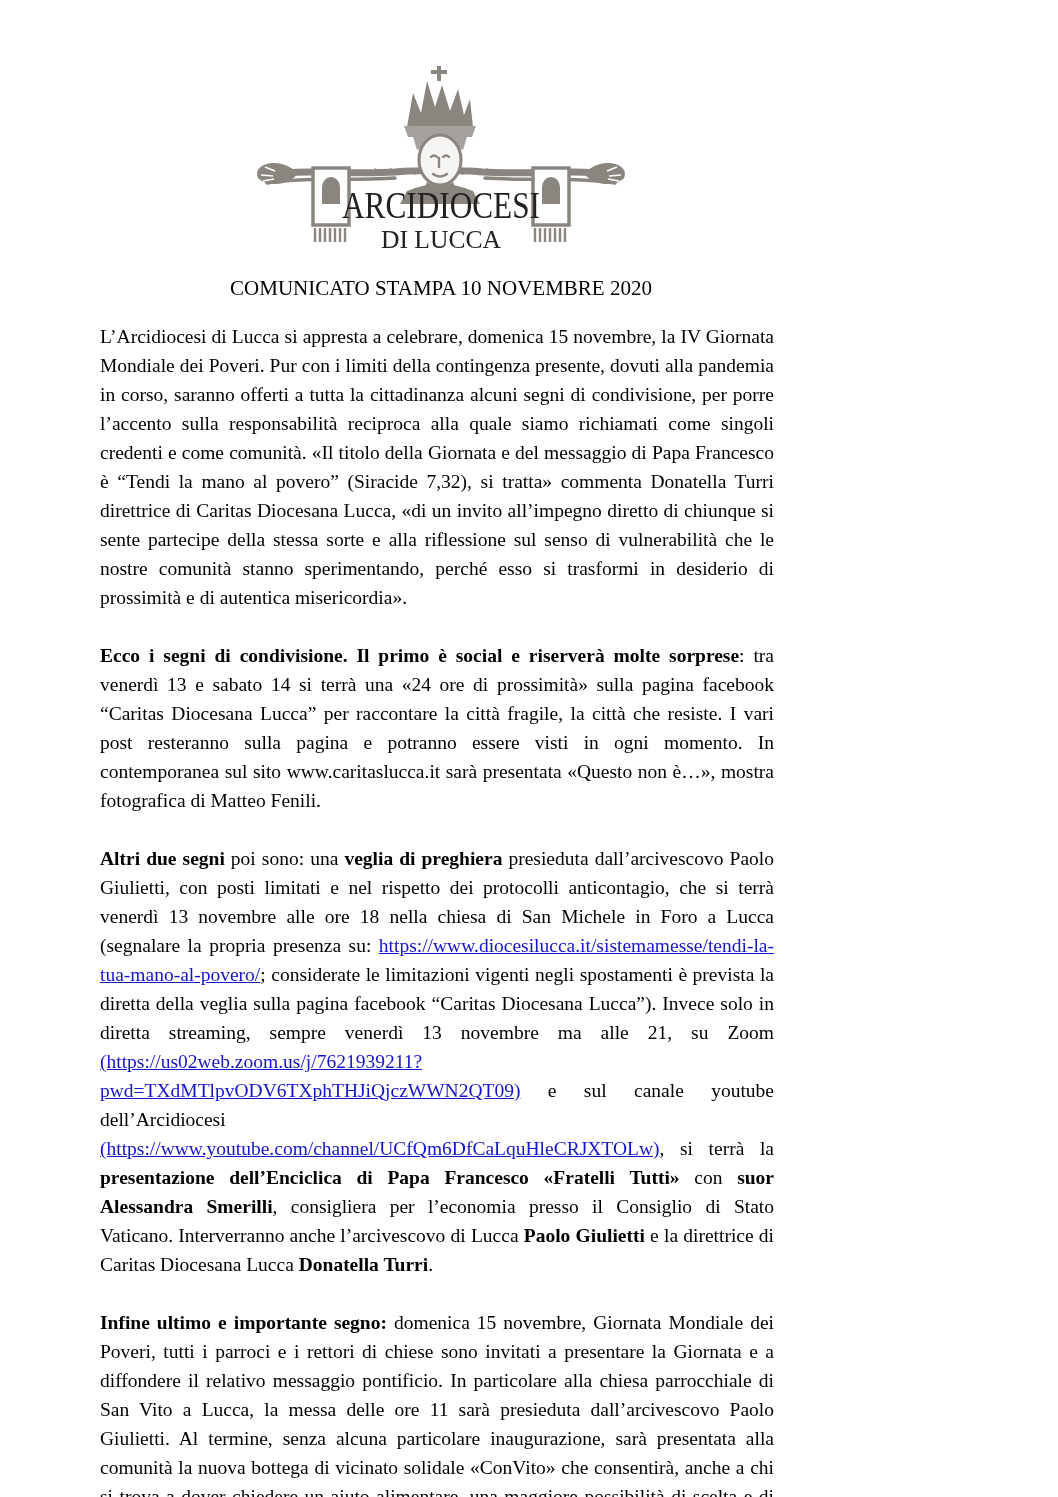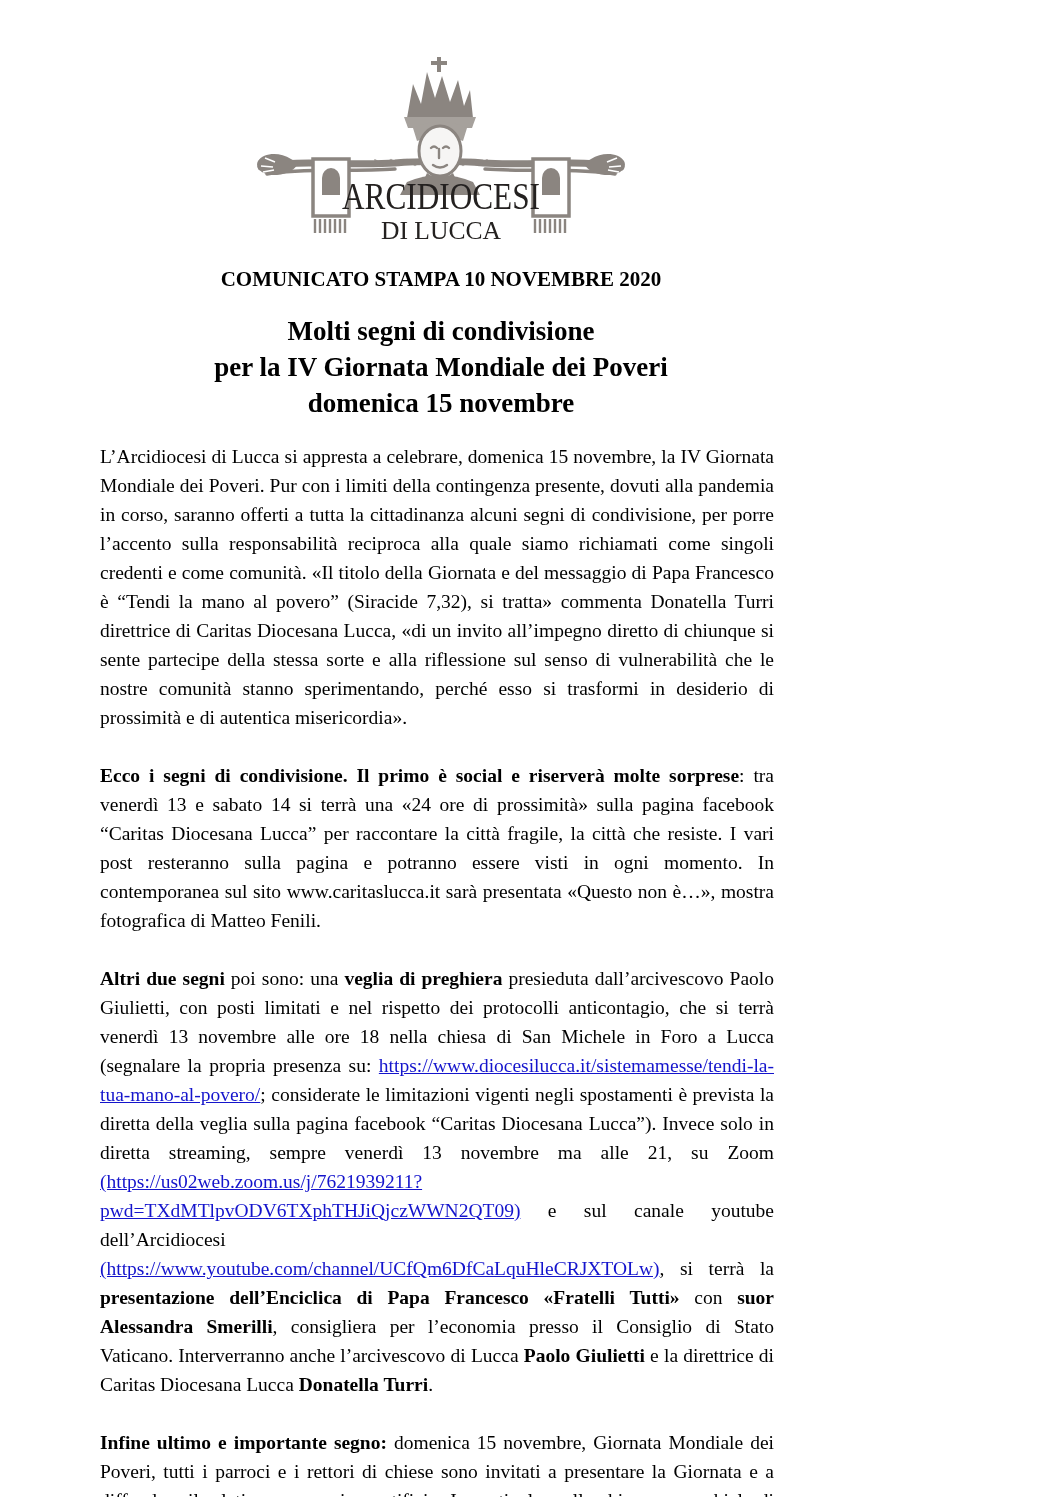--- a/index.html
+++ b/index.html
@@ -5,28 +5,28 @@
   * { margin: 0; padding: 0; box-sizing: border-box; }
   html, body { background: #ffffff; overflow: hidden; }
   body {
     width: 1058px; height: 1497px;
     font-family: "Liberation Serif", serif;
     color: var(--text, #000000);
   }
   .page {
     width: 882px; height: 1497px;
     background: #ffffff;
-    padding: 0 100px;
+    padding: 9px 100px;
     overflow: hidden;
   }
   .logo-svg { display: block; margin: 56px auto 0 auto; }
   .kicker {
     margin-top: 18px;
     text-align: center;
-    font-weight: bold;
+    font-weight: normal;
     font-size: 21px;
     line-height: 26px;
   }
   .doc-title {
     margin-top: 21px;
     text-align: center;
     font-weight: bold;
     font-size: 27px;
     line-height: 36px;
   }
@@ -96,25 +96,20 @@
         <path d="M280,163 v14 M285,163 v14 M290,163 v14 M295,163 v14 M300,163 v14 M305,163 v14 M310,163 v14" style="stroke:var(--logo_gray); stroke-width:2.4; fill:none"></path>
       </g>
     </g>
 
     <text x="186" y="153" text-anchor="middle" textLength="198" lengthAdjust="spacingAndGlyphs" style="font-family:'Liberation Serif',serif; font-size:37px; fill:var(--logo_text)">ARCIDIOCESI</text>
     <text x="186" y="183" text-anchor="middle" textLength="120" lengthAdjust="spacingAndGlyphs" style="font-family:'Liberation Serif',serif; font-size:25px; fill:var(--logo_text)">DI LUCCA</text>
   </svg>
 
   <div class="kicker">COMUNICATO STAMPA 10 NOVEMBRE 2020</div>
 
-  <h1 class="doc-title">
-    <span>Molti segni di condivisione</span><br>
-    <span>per la IV Giornata Mondiale dei Poveri</span><br>
-    <span>domenica 15 novembre</span>
-  </h1>
 
   <div class="body-text">
     <p><span>L’Arcidiocesi di Lucca si appresta a celebrare, domenica 15 novembre, la IV Giornata Mondiale dei Poveri. Pur con i limiti della contingenza presente, dovuti alla pandemia in corso, saranno offerti a tutta la cittadinanza alcuni segni di condivisione, per porre l’accento sulla responsabilità reciproca alla quale siamo richiamati come singoli credenti e come comunità. «Il titolo della Giornata e del messaggio di Papa Francesco è “Tendi la mano al povero” (Siracide 7,32), si tratta» commenta Donatella Turri direttrice di Caritas Diocesana Lucca, «di un invito all’impegno diretto di chiunque si sente partecipe della stessa sorte e alla riflessione sul senso di vulnerabilità che le nostre comunità stanno sperimentando, perché esso si trasformi in desiderio di prossimità e di autentica misericordia».</span></p>
     <p><span class="b">Ecco i segni di condivisione. Il primo è social e riserverà molte sorprese</span><span>: tra venerdì 13 e sabato 14 si terrà una «24 ore di prossimità» sulla pagina facebook “Caritas Diocesana Lucca” per raccontare la città fragile, la città che resiste. I vari post resteranno sulla pagina e potranno essere visti in ogni momento. In contemporanea sul sito www.caritaslucca.it sarà presentata «Questo non è…», mostra fotografica di Matteo Fenili.</span></p>
     <p><span class="b">Altri due segni</span><span> poi sono: una </span><span class="b">veglia di preghiera</span><span> presieduta dall’arcivescovo Paolo Giulietti, con posti limitati e nel rispetto dei protocolli anticontagio, che si terrà venerdì 13 novembre alle ore 18 nella chiesa di San Michele in Foro a Lucca (segnalare la propria presenza su: </span><a href="#" class="doc-link">https://www.diocesilucca.it/sistemamesse/tendi-la-tua-mano-al-povero/</a><span>; considerate le limitazioni vigenti negli spostamenti è prevista la diretta della veglia sulla pagina facebook “Caritas Diocesana Lucca”). Invece solo in diretta streaming, sempre venerdì 13 novembre ma alle 21, su Zoom </span><a href="#" class="doc-link">(https://us02web.zoom.us/j/7621939211?pwd=TXdMTlpvODV6TXphTHJiQjczWWN2QT09)</a><span> e sul canale youtube dell’Arcidiocesi </span><a href="#" class="doc-link">(https://www.youtube.com/channel/UCfQm6DfCaLquHleCRJXTOLw)</a><span>, si terrà la </span><span class="b">presentazione dell’Enciclica di Papa Francesco «Fratelli Tutti»</span><span> con </span><span class="b">suor Alessandra Smerilli</span><span>, consigliera per l’economia presso il Consiglio di Stato Vaticano. Interverranno anche l’arcivescovo di Lucca </span><span class="b">Paolo Giulietti</span><span> e la direttrice di Caritas Diocesana Lucca </span><span class="b">Donatella Turri</span><span>.</span></p>
     <p><span class="b">Infine ultimo e importante segno:</span><span> domenica 15 novembre, Giornata Mondiale dei Poveri, tutti i parroci e i rettori di chiese sono invitati a presentare la Giornata e a diffondere il relativo messaggio pontificio. In particolare alla chiesa parrocchiale di San Vito a Lucca, la messa delle ore 11 sarà presieduta dall’arcivescovo Paolo Giulietti. Al termine, senza alcuna particolare inaugurazione, sarà presentata alla comunità la nuova bottega di vicinato solidale «ConVito» che consentirà, anche a chi si trova a dover chiedere un aiuto alimentare, una maggiore possibilità di scelta e di dignità.</span></p>
   </div>
 
 </div>
 

